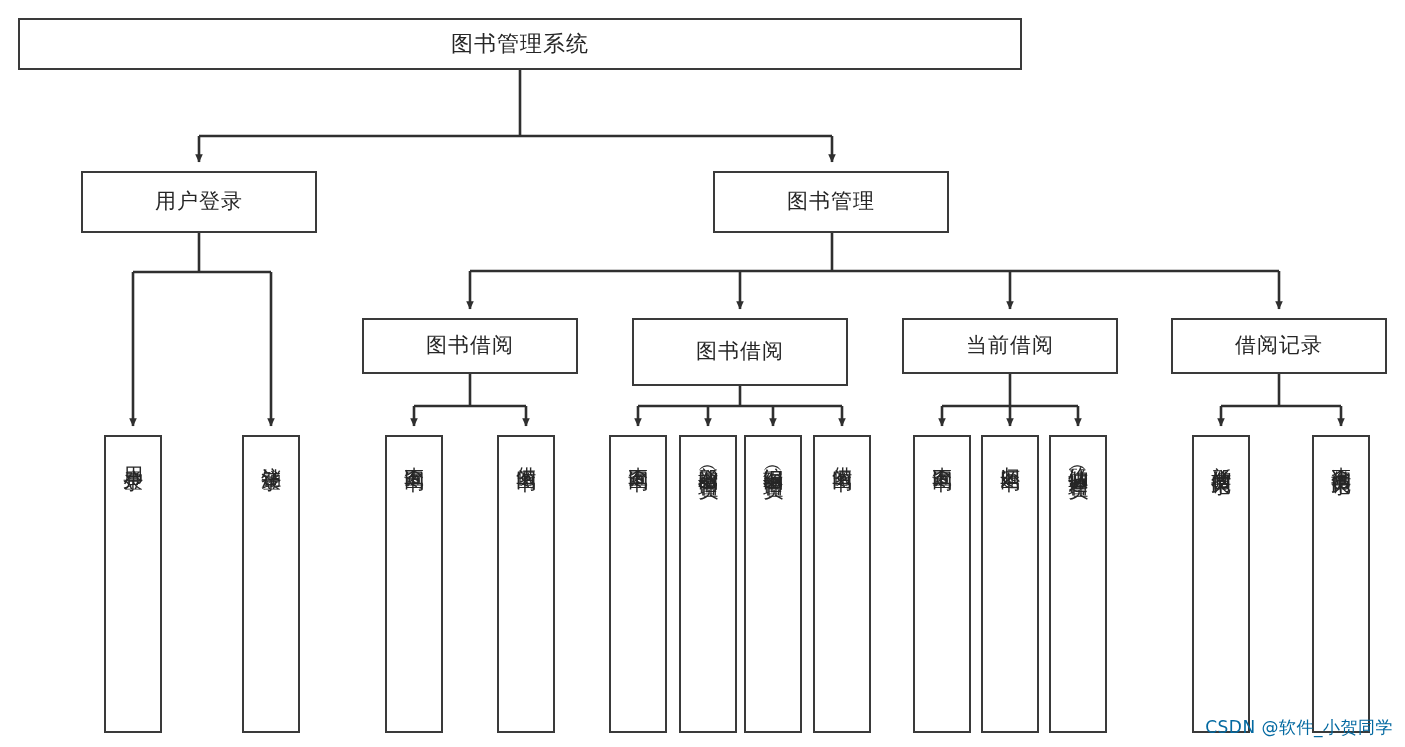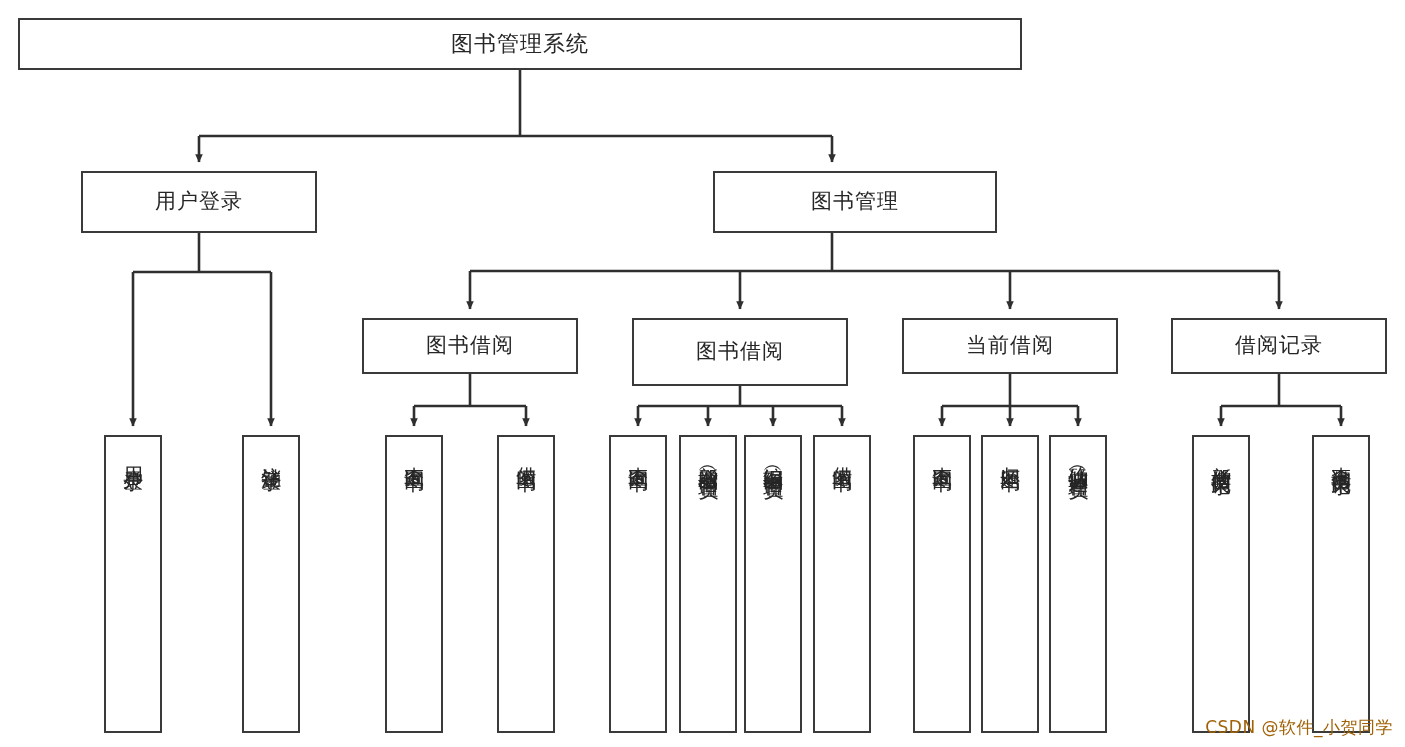--- a/index.html
+++ b/index.html
@@ -56,21 +56,21 @@
     white-space: nowrap;
   }
   .node.root .node-label {
     font-size: 22px;
   }
   #watermark {
     position: absolute;
     right: 12px;
     bottom: 8px;
     font-size: 17px;
-    color: #a16207;
+    color: #0369a1;
     letter-spacing: 0.5px;
     white-space: nowrap;
     user-select: none;
   }
 </style>
 </head>
 <body>
 
 <div id="diagram-root">
 
@@ -125,21 +125,21 @@
   </svg>
 
   <div class="node horiz root" style="left:18px; top:18px; width:1004px; height:52px;">
     <span class="node-label">图书管理系统</span>
   </div>
 
   <div class="node horiz" style="left:81px; top:171px; width:236px; height:62px;">
     <span class="node-label">用户登录</span>
   </div>
 
-  <div class="node horiz" style="left:713px; top:171px; width:284px; height:62px;">
+  <div class="node horiz" style="left:713px; top:171px; width:236px; height:62px;">
     <span class="node-label">图书管理</span>
   </div>
 
   <div class="node horiz" style="left:362px; top:318px; width:216px; height:56px;">
     <span class="node-label">图书借阅</span>
   </div>
 
   <div class="node horiz" style="left:632px; top:318px; width:216px; height:68px;">
     <span class="node-label">图书借阅</span>
   </div>

